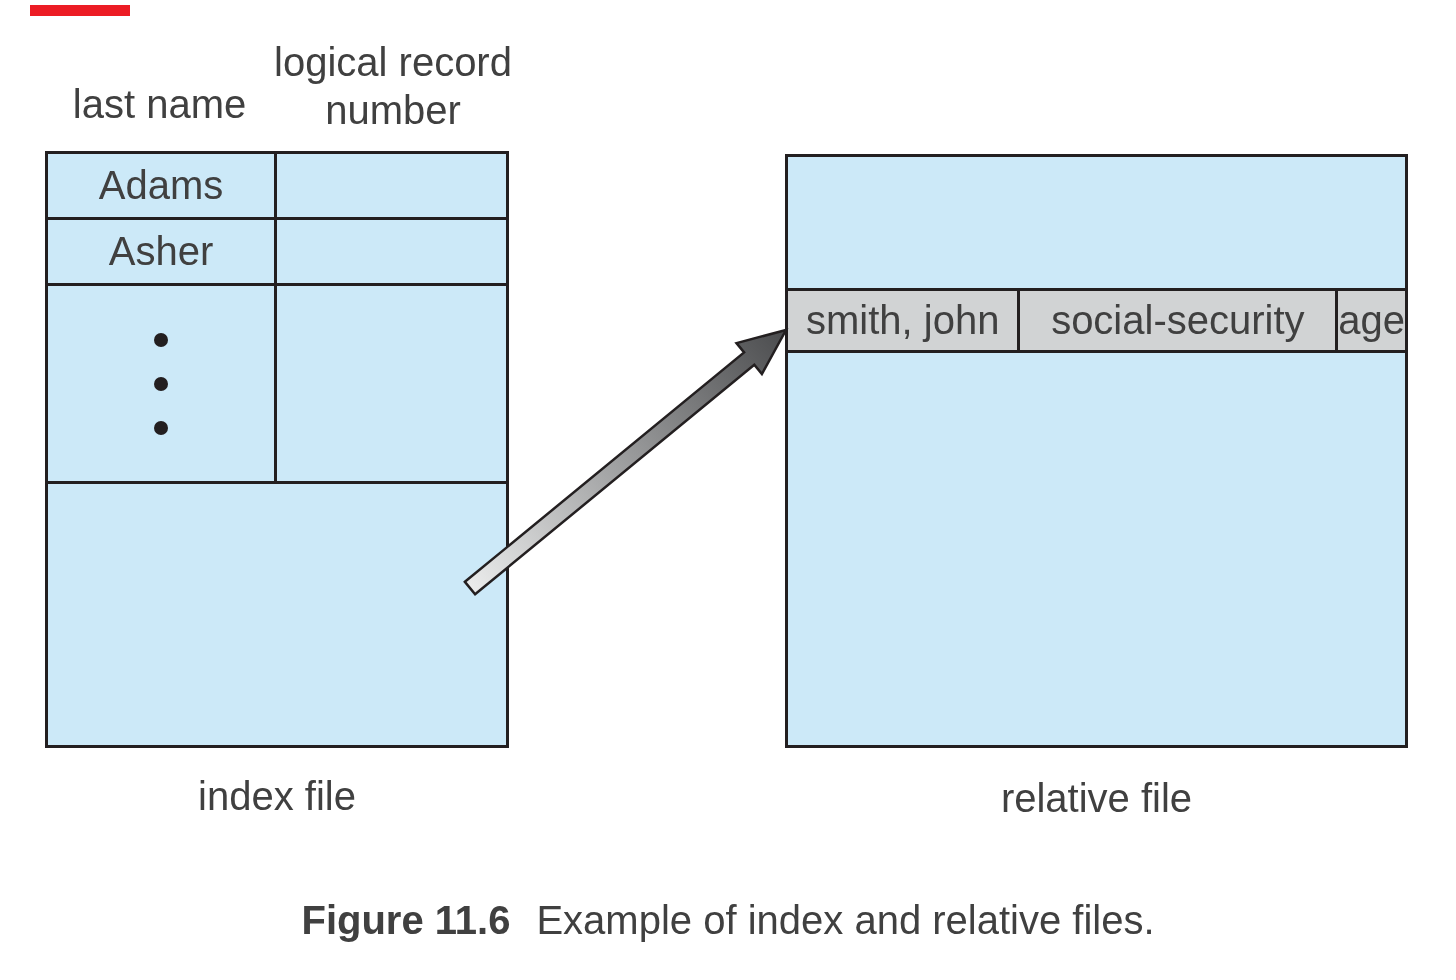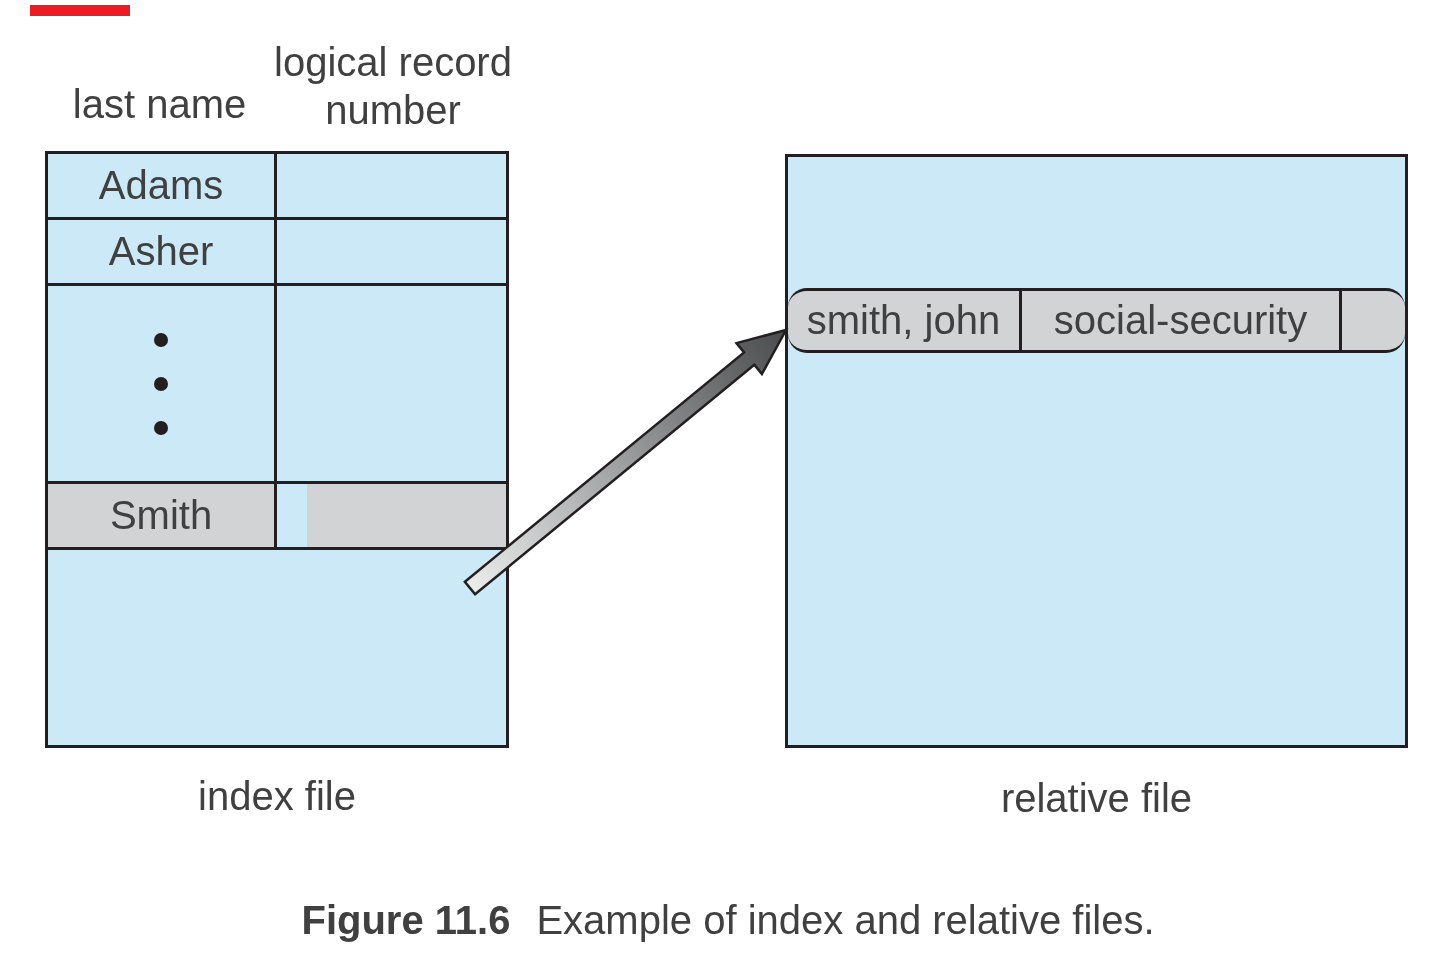--- a/index.html
+++ b/index.html
@@ -47,21 +47,21 @@
   .dot { width:14px; height:14px; border-radius:50%; background:#231f20; }
 
   
   #relative-box {
     left:785px; top:154px; width:623px; height:594px;
     border:3px solid #231f20; box-sizing:border-box; background:#cce9f8;
   }
   #record-row {
     position:absolute; left:0; right:0; top:131px; height:65px;
     background:#d1d3d4; border-top:3px solid #231f20; border-bottom:3px solid #231f20;
-    box-sizing:border-box; display:flex;border-radius:19px;
+    box-sizing:border-box; display:flex;
   }
   .rcell {
     display:flex; align-items:center; justify-content:center;
     font-size:40px; box-sizing:border-box; border-right:3px solid #231f20;
   }
   .rcell.c1 { width:234px; }
   .rcell.c2 { width:320px; }
   .rcell.c3 { flex:1; border-right:none; }
 
   
@@ -97,33 +97,30 @@
       <div class="cell-num"></div>
     </div>
     <div class="itr row-dots">
       <div class="dots-col">
         <span class="dot"></span>
         <span class="dot"></span>
         <span class="dot"></span>
       </div>
       <div class="cell-num"></div>
     </div>
-    <div class="itr row-h gray">
-      <div class="cell-name">Smith</div>
-      <div class="cell-num"></div>
-    </div>
     <div class="itr last">
       <div class="cell-num"></div>
     </div>
   </div>
 
   <div id="relative-box" class="abs">
     <div id="record-row">
       <div class="rcell c1">smith, john</div>
       <div class="rcell c2">social-security</div>
+      <div class="rcell c3">age</div>
     </div>
   </div>
 
   <svg id="arrow-svg" viewBox="0 0 1456 980">
     <defs>
       <linearGradient id="arrowGrad" gradientUnits="userSpaceOnUse" x1="470" y1="588" x2="784" y2="330">
         <stop offset="0" stop-color="#ebecec"></stop>
         <stop offset="1" stop-color="#4b4c4e"></stop>
       </linearGradient>
     </defs>

